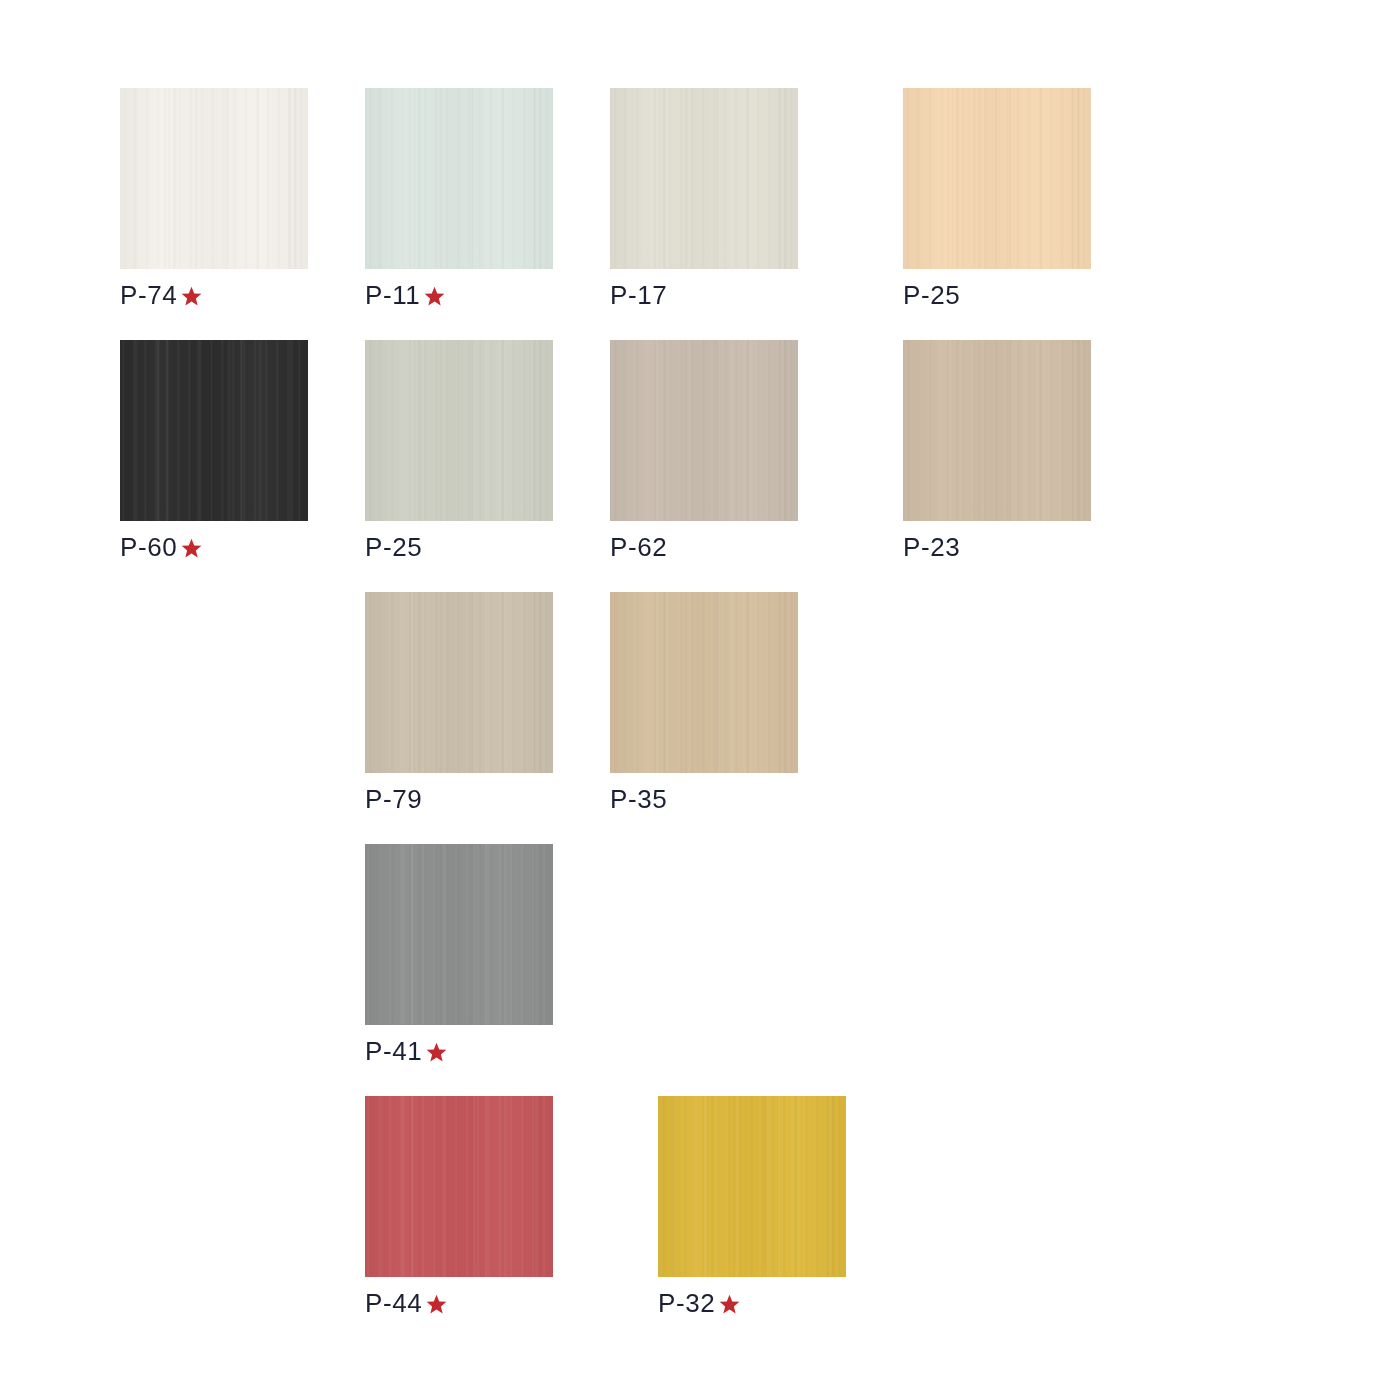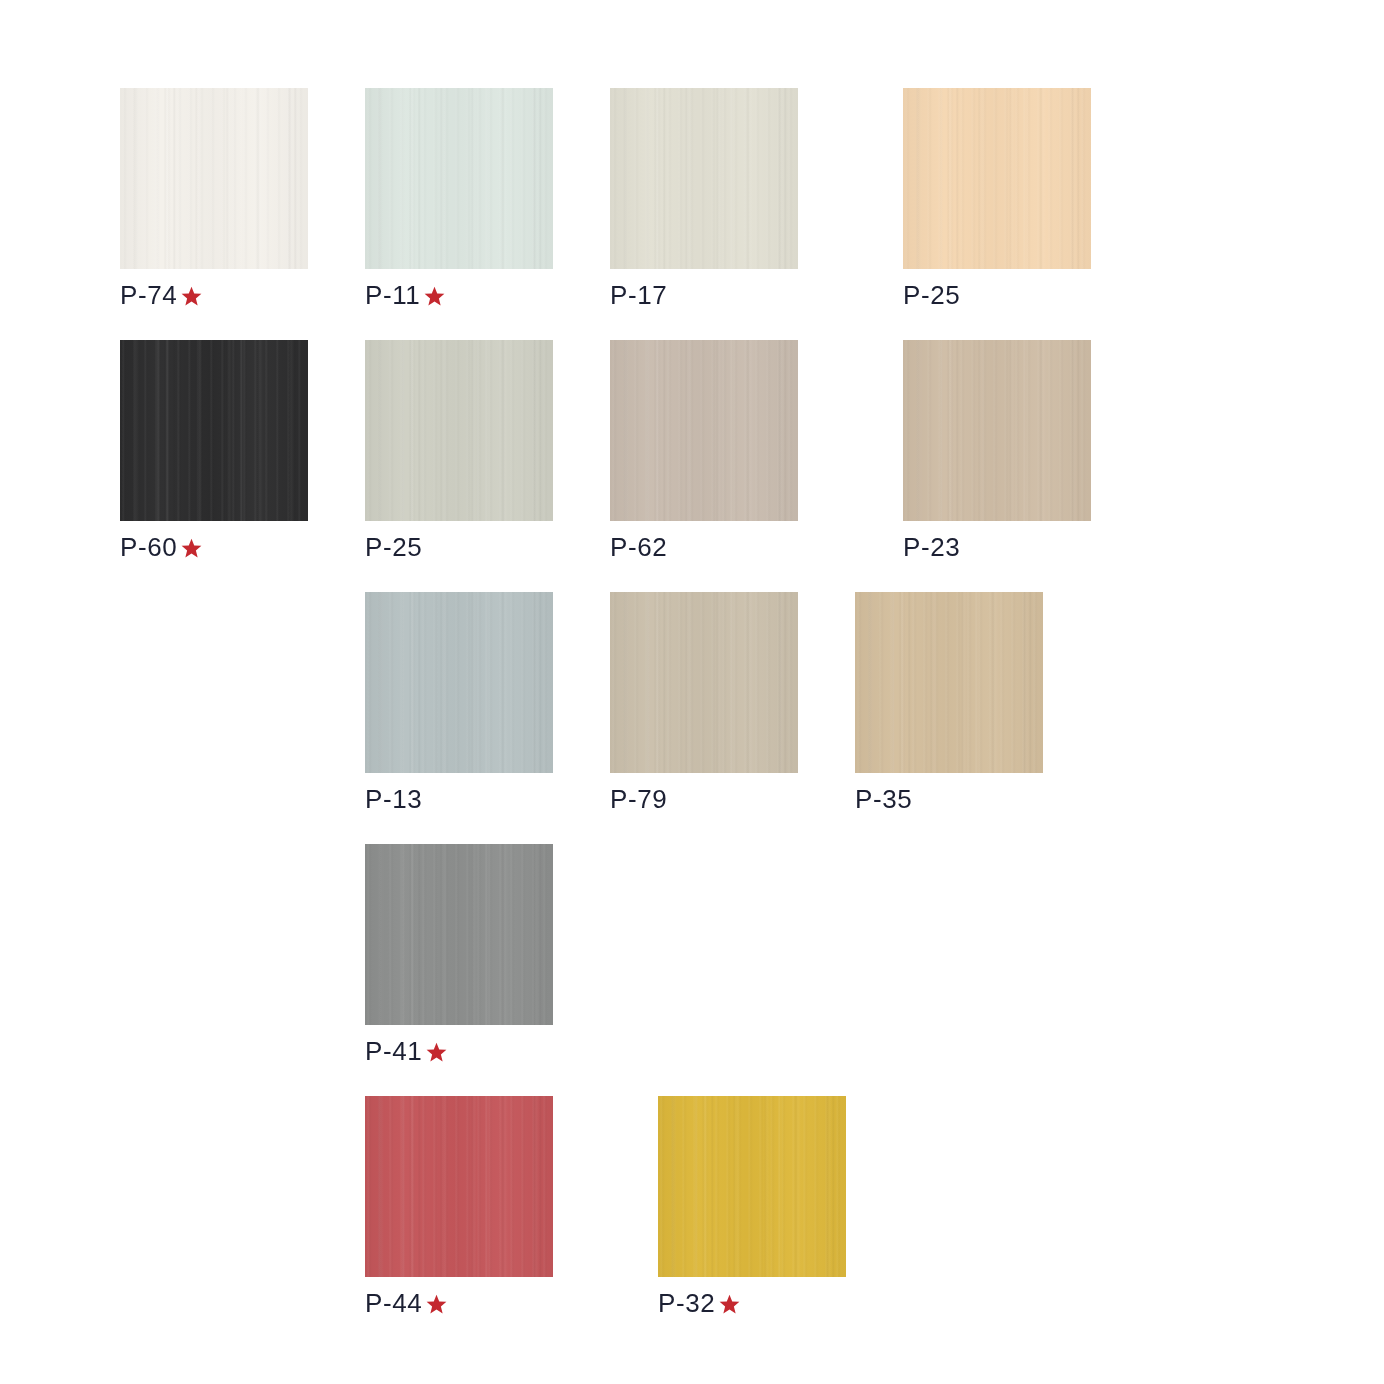--- a/index.html
+++ b/index.html
@@ -219,29 +219,20 @@
         </div>
       </div>
       <div class="swatch-row">
         <div class="swatch-cell empty">
           <div class="swatch-chip" style="background: rgb(255, 255, 255);"></div>
           <div class="swatch-label">
             <span class="code"></span>
           </div>
         </div>
         <div class="swatch-cell">
-          <div class="swatch-chip" style="background: rgb(183, 194, 195);">
-            <div class="grain"></div>
-            <div class="grain2"></div>
-          </div>
-          <div class="swatch-label">
-            <span class="code">P-13</span>
-          </div>
-        </div>
-        <div class="swatch-cell">
           <div class="swatch-chip" style="background: rgb(203, 192, 172);">
             <div class="grain"></div>
             <div class="grain2"></div>
           </div>
           <div class="swatch-label">
             <span class="code">P-79</span>
           </div>
         </div>
         <div class="swatch-cell">
           <div class="swatch-chip" style="background: rgb(212, 191, 158);">

